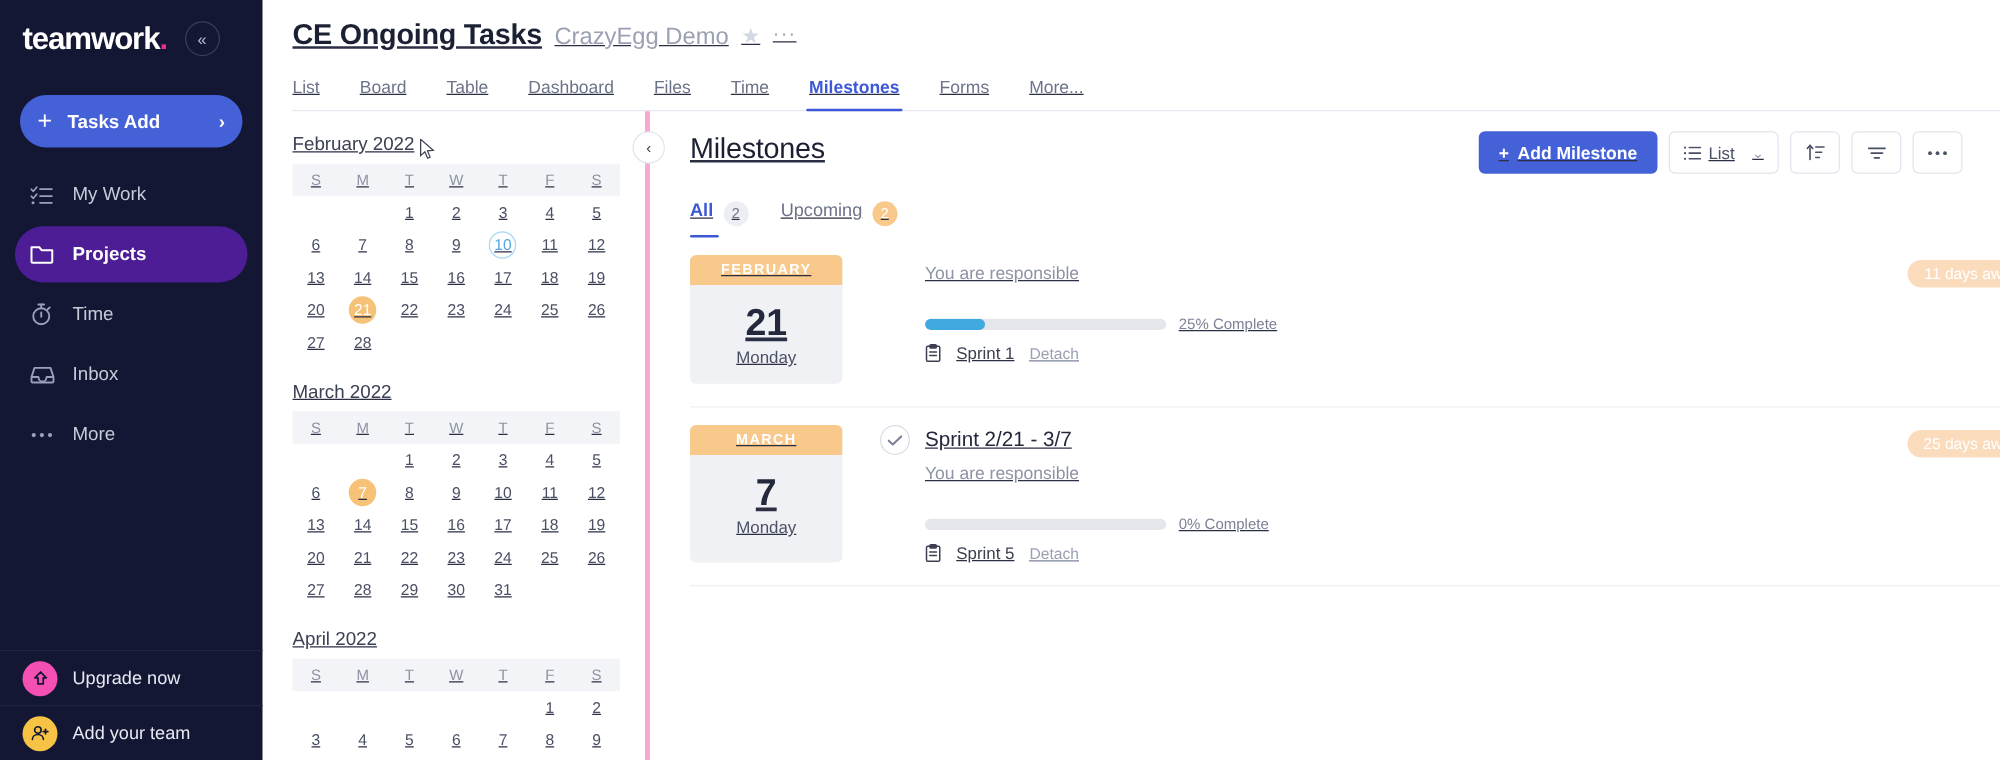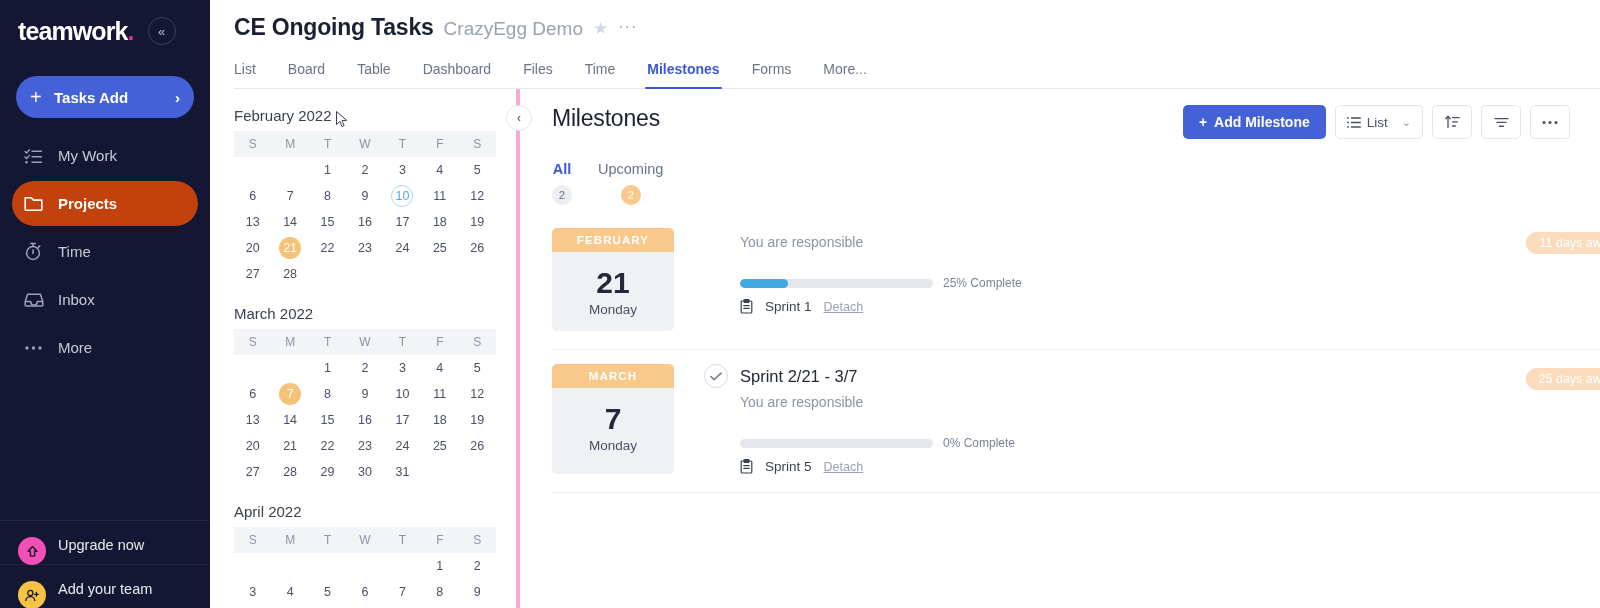--- a/index.html
+++ b/index.html
@@ -43,44 +43,44 @@
   .quick-add .qa-plus { font-size: 20px; font-weight: 400; line-height: 1; width: 20px; }
   .quick-add .qa-label { flex: 1; margin-left: 4px; }
   .quick-add .qa-arrow { font-size: 15px; font-weight: 700; }
 
   .sb-nav { margin-top: 6px; }
   .sb-item {
     display: flex; align-items: center; height: 45px;
     margin: 3px 12px; padding: 0 12px; border-radius: 23px;
     color: #c7cad9; font-size: 15px; cursor: pointer;
   }
-  .sb-item.active { background: #c2410c; color: #ffffff; font-weight: 700; }
+  .sb-item.active { background: #4c1d95; color: #ffffff; font-weight: 700; }
   .sb-ico {
     width: 26px; height: 20px; display: flex; align-items: center;
     flex: 0 0 26px; color: #9aa0bb;
   }
   .sb-item.active .sb-ico { color: #ffffff; }
   .sb-label { margin-left: 8px; }
 
   .sb-bottom { margin-top: auto; }
   .sb-bot-item {
-    display: flex; height: 44px;
-    padding: 16px 18px; color: #e7e9f2; font-size: 14.5px;
+    display: flex; align-items: center; height: 44px;
+    padding: 4px 18px; color: #e7e9f2; font-size: 14.5px;
     border-top: 1px solid #22253f; cursor: pointer;
   }
   .badge-ico {
     width: 28px; height: 28px; border-radius: 50%;
     display: flex; align-items: center; justify-content: center;
     flex: 0 0 28px; margin-right: 12px;
   }
   .badge-ico.pink { background: #f450b4; }
   .badge-ico.yellow { background: #f6c344; }
 
   
-  .main { flex: 1; height: 608px; display: flex; flex-direction: column; min-width: 0; }
+  .main { flex: 1; height: 608px; display: flex; flex-direction: column; min-width: 0; text-decoration: underline; }
   .topbar { padding: 14px 0 0 24px; }
   .title-row { display: flex; align-items: baseline; gap: 10px; }
   .proj-title { font-size: 23px; font-weight: 700; color: #1c2033; letter-spacing: -0.2px; }
   .proj-sub { font-size: 19px; color: #9aa1b2; font-weight: 400; }
   .star-ico { color: #d4d8e2; font-size: 17px; cursor: pointer; position: relative; top: -1px; }
   .dots-ico { color: #9aa1b2; font-size: 16px; cursor: pointer; letter-spacing: 1px; position: relative; top: -3px; }
 
   .tabs { display: flex; align-items: flex-end; gap: 0; margin-top: 14px; border-bottom: 1px solid #e6e8ef; }
   .tab {
     font-size: 14px; color: #6c7389; padding: 6px 16px 11px 16px;
@@ -137,21 +137,21 @@
     font-weight: 700; cursor: pointer; gap: 7px;
   }
   .btn-ghost {
     background: #fff; border: 1px solid #e2e5ed; height: 34px; border-radius: 5px;
     display: flex; align-items: center; padding: 0 11px; font-size: 13.5px;
     color: #4a5064; cursor: pointer; gap: 6px;
   }
   .btn-ghost.sq { width: 40px; justify-content: center; padding: 0; }
 
   .ms-tabs { display: flex; align-items: center; gap: 26px; padding: 22px 0 0 32px; }
-  .ms-tab { display: flex; align-items: center; gap: 8px; font-size: 14.5px; color: #6c7389; cursor: pointer; padding-bottom: 9px; position: relative; flex-direction: column; }
+  .ms-tab { display: flex; align-items: flex-start; gap: 8px; font-size: 14.5px; color: #6c7389; cursor: pointer; padding-bottom: 9px; position: relative; }
   .ms-tab.active { color: #3c58d6; font-weight: 700; }
   .ms-tab.active::after {
     content: ""; position: absolute; left: 0; right: 24px; bottom: 0; height: 2.5px;
     background: #3c58d6; border-radius: 2px;
   }
   .pill { min-width: 20px; height: 20px; border-radius: 10px; background: #eceef3;
     color: #6c7389; font-size: 11.5px; font-weight: 400; display: flex;
     align-items: center; justify-content: center; padding: 0 6px; }
   .pill.orange { background: #f8c98a; color: #ffffff; }
 

